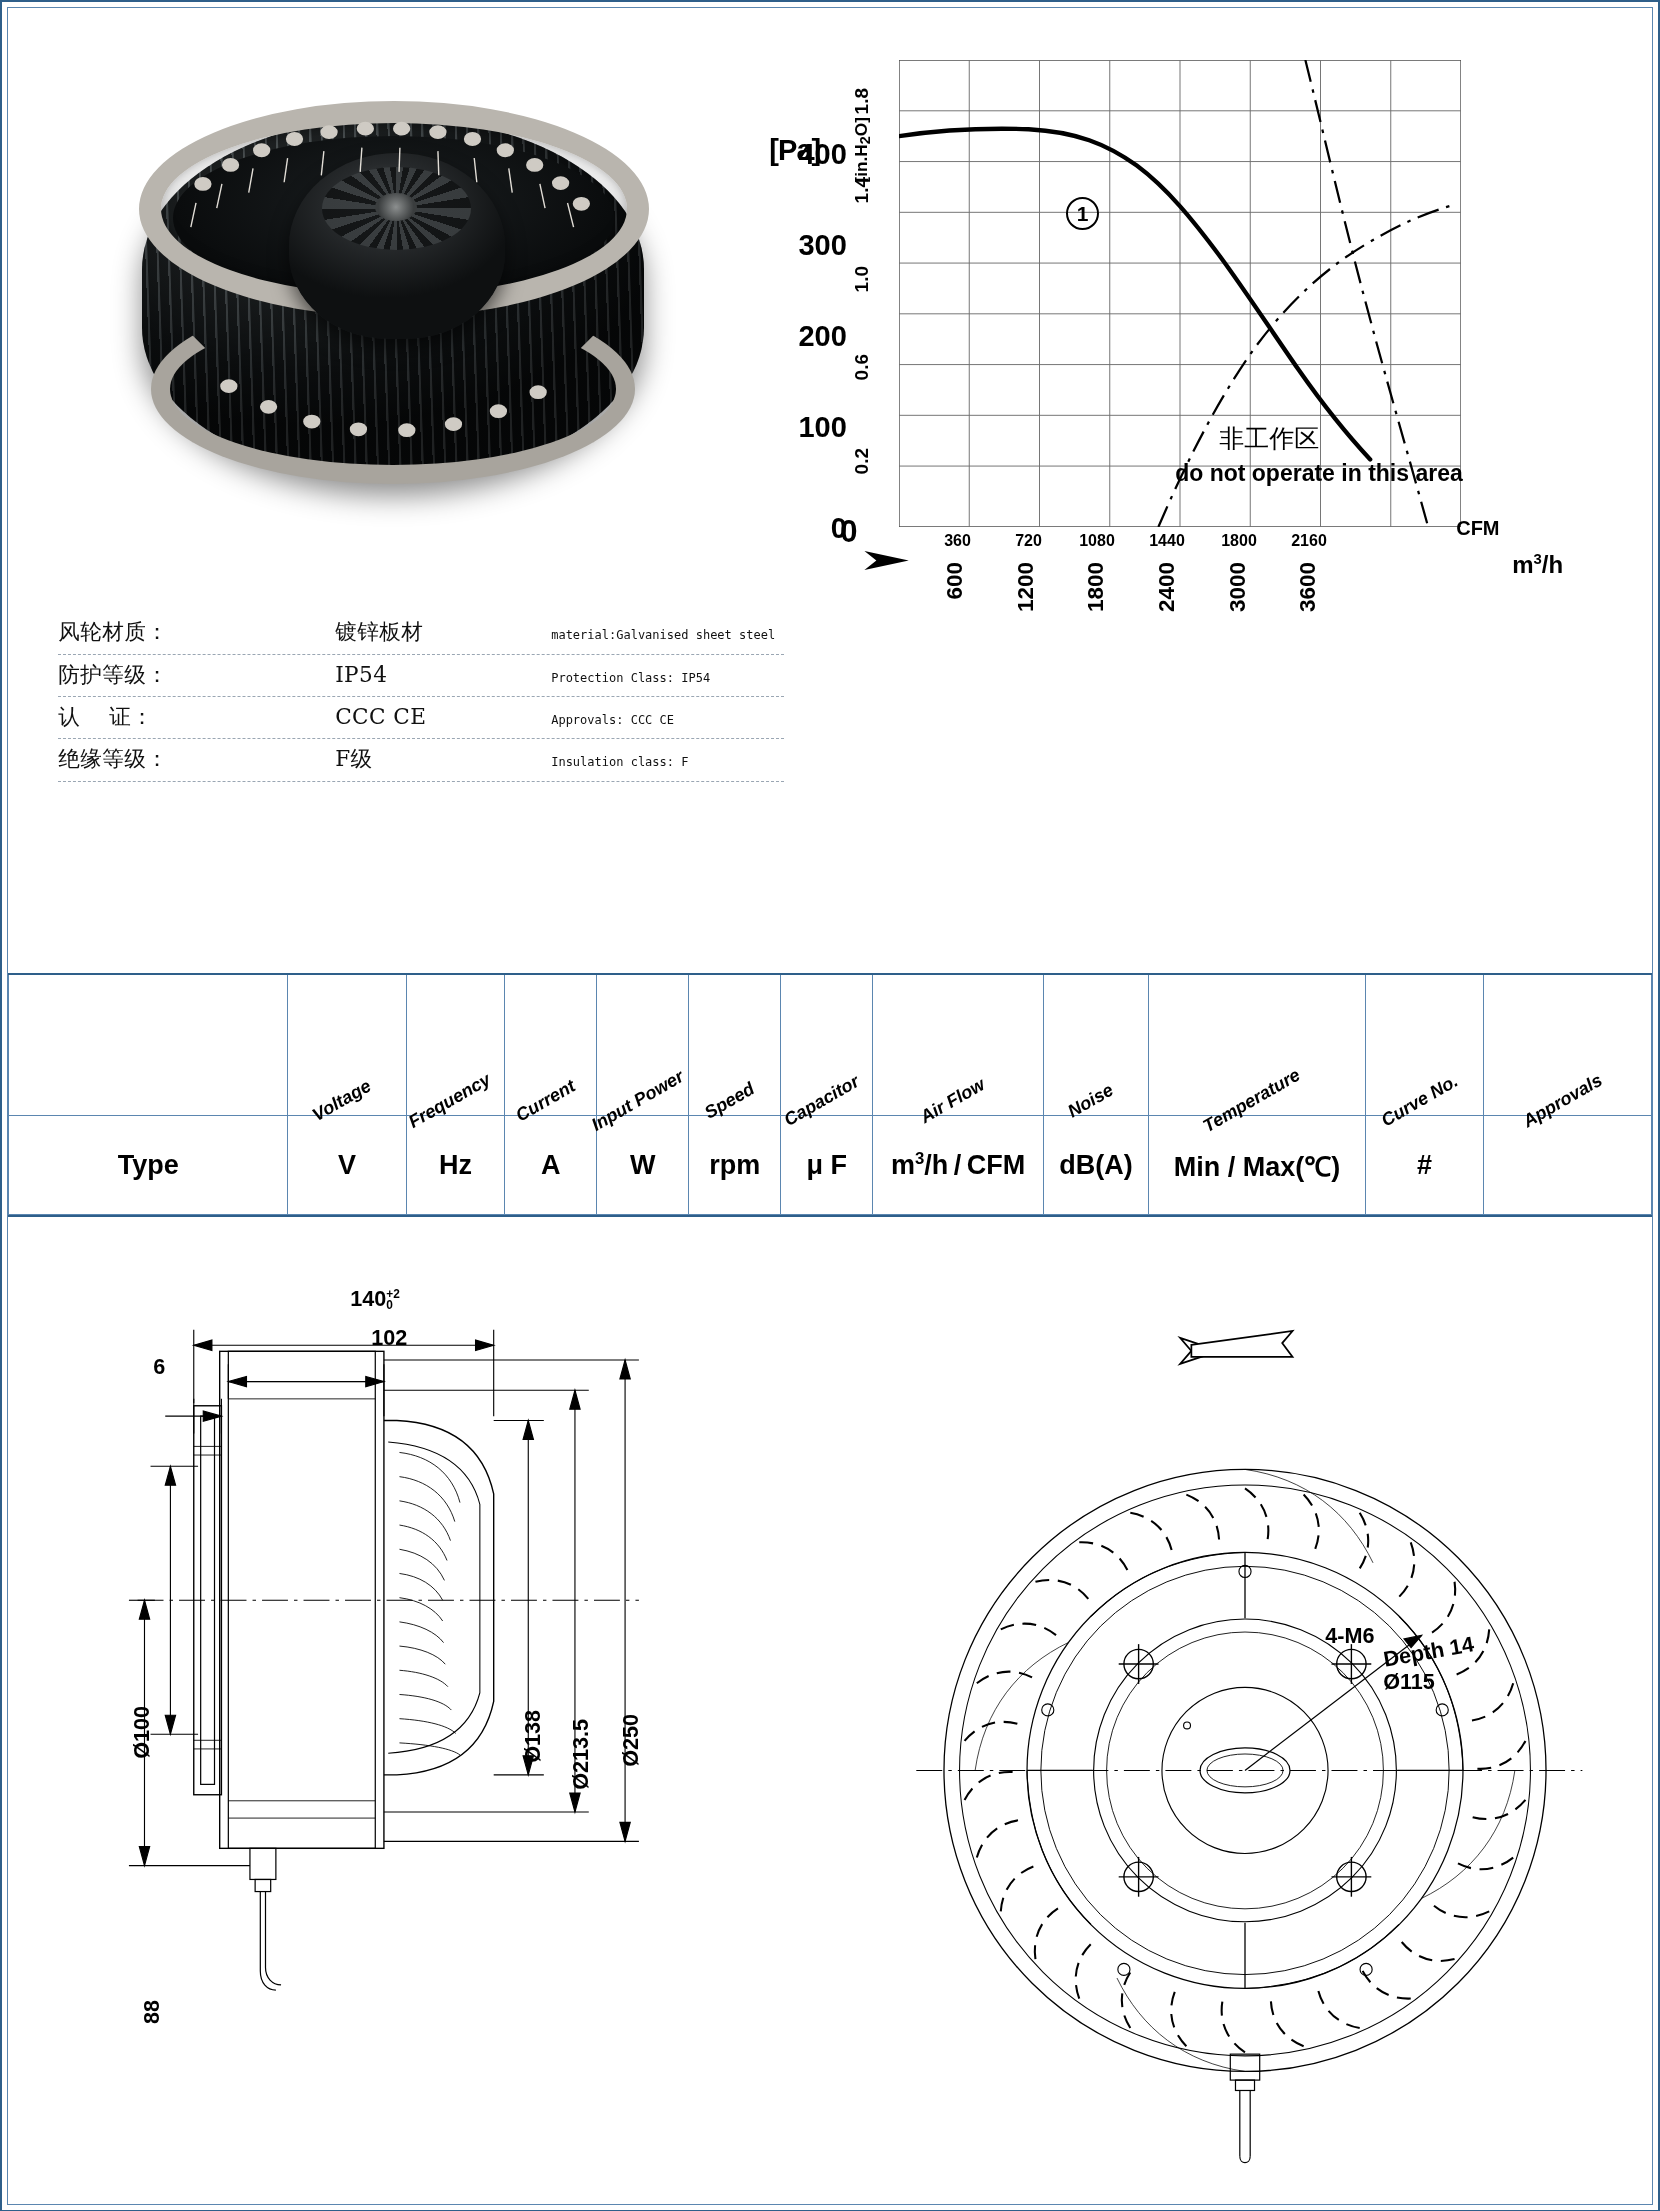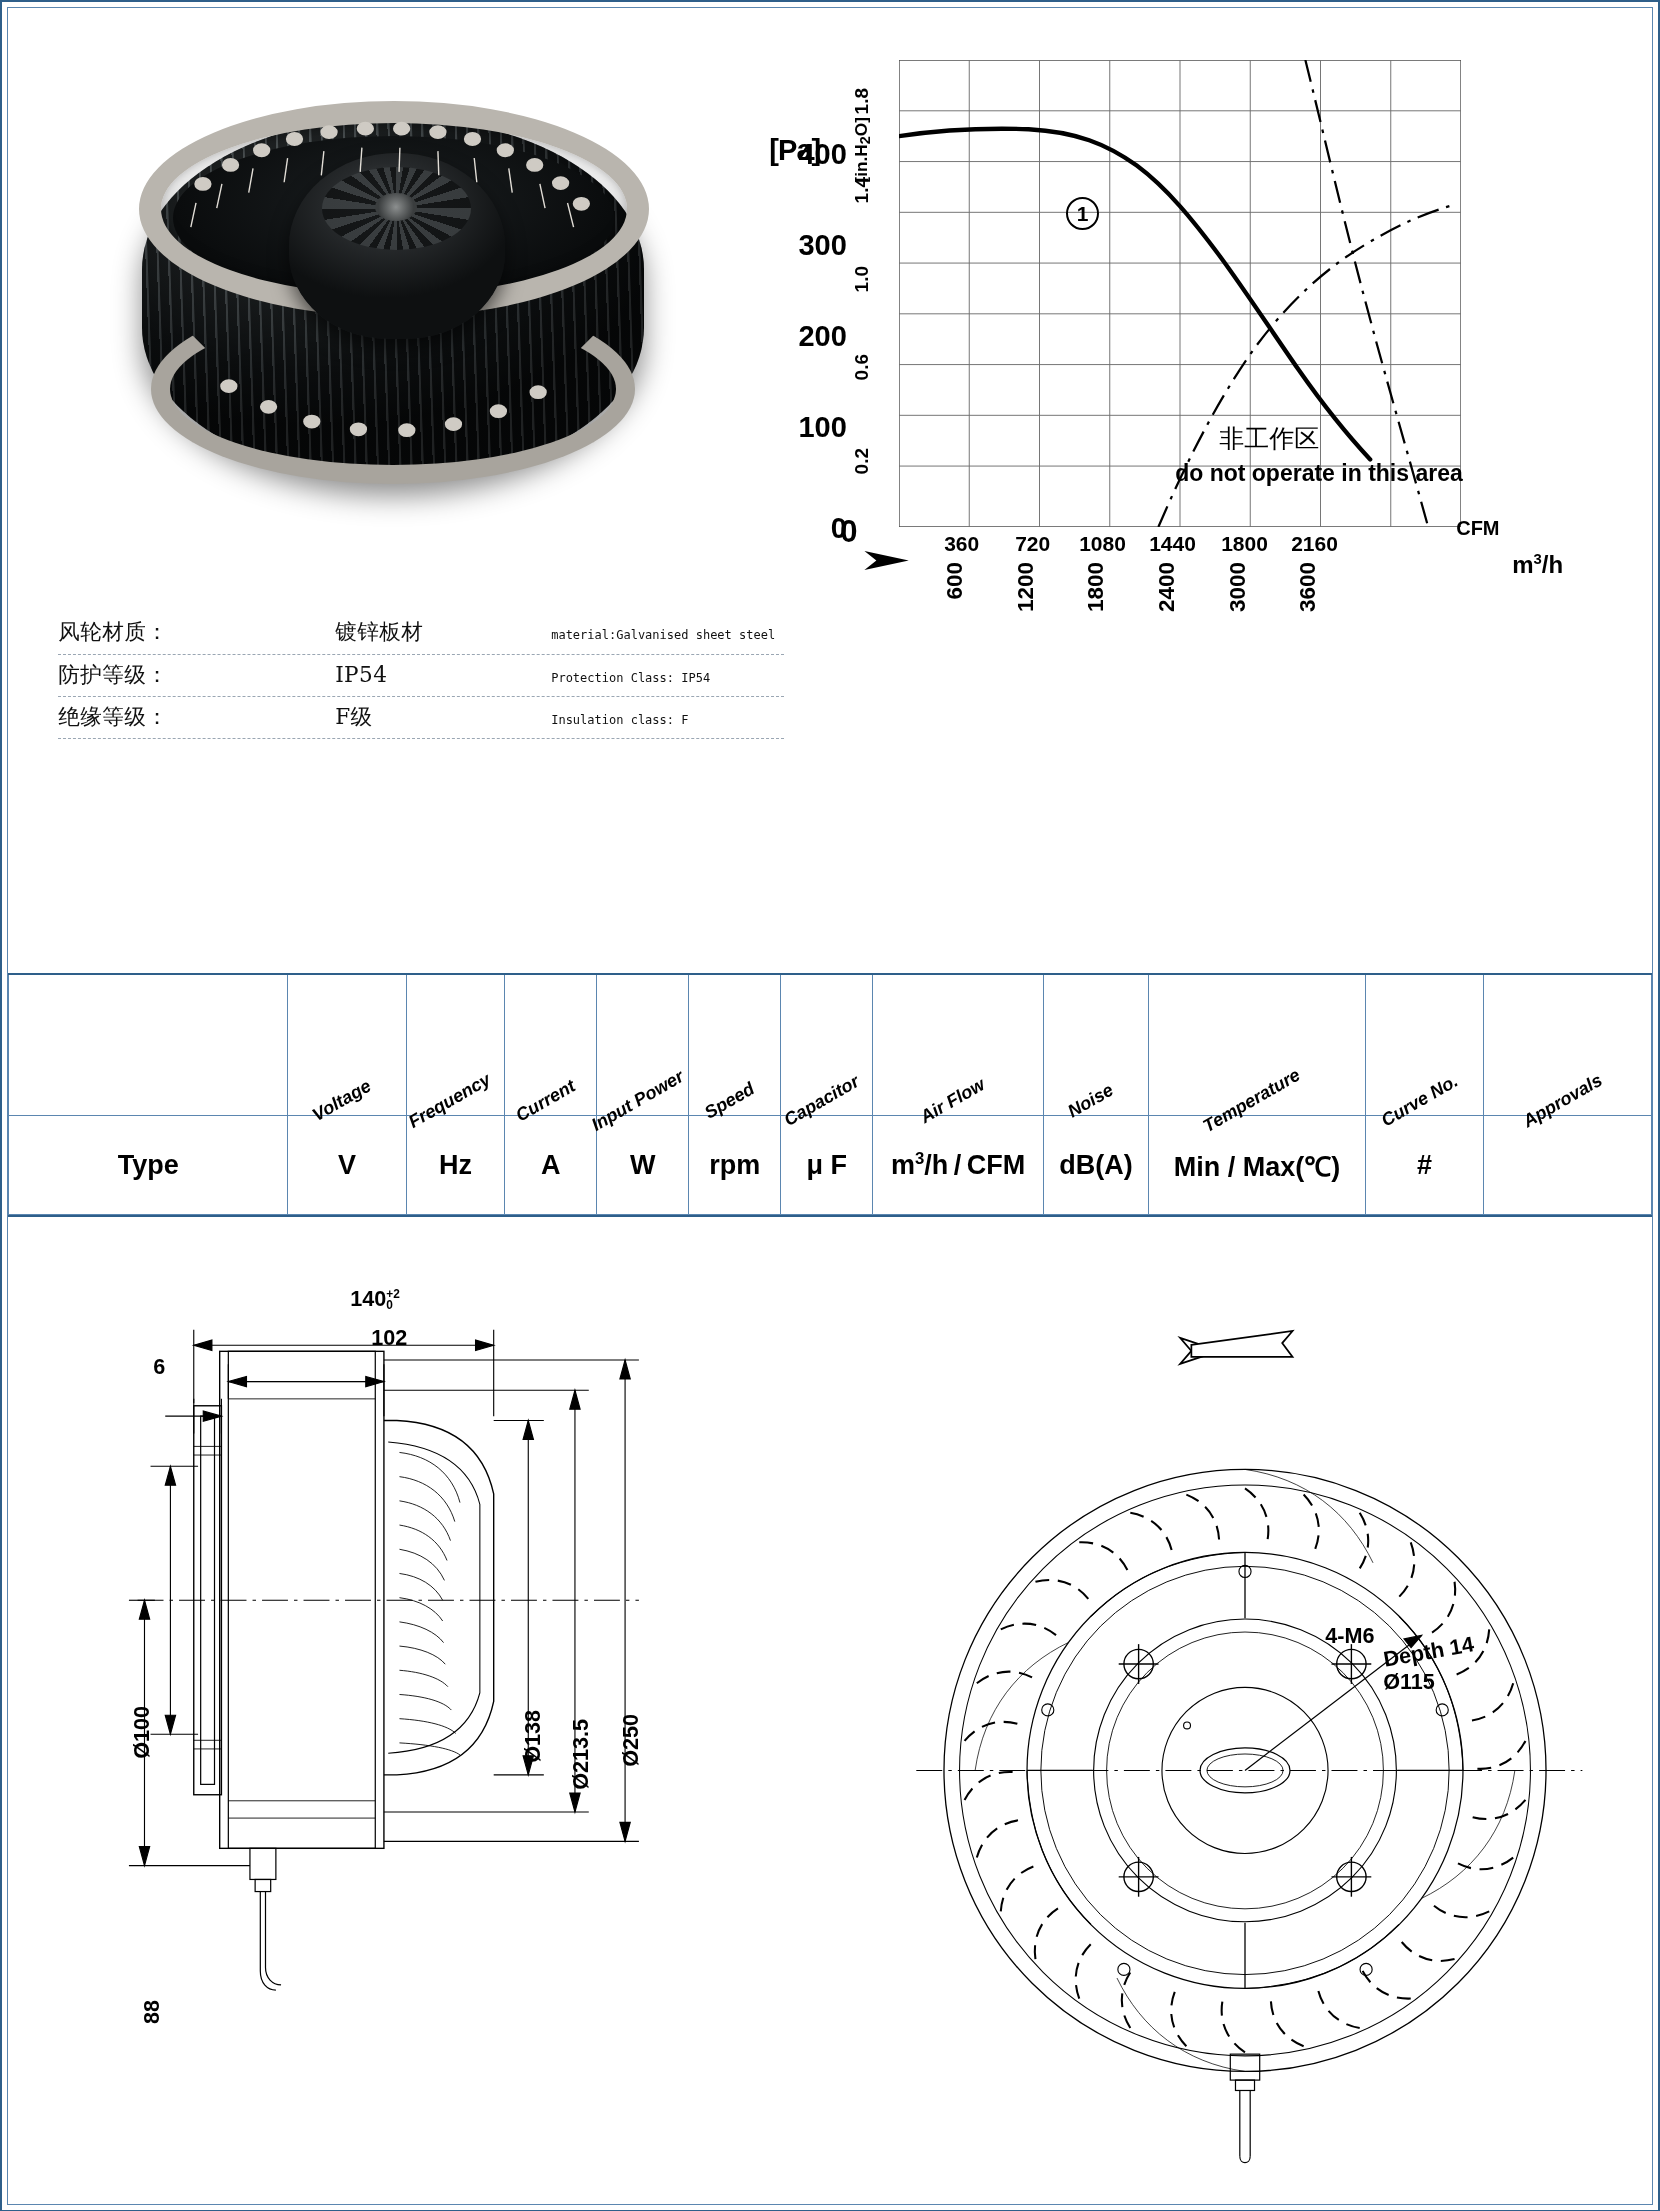--- a/index.html
+++ b/index.html
@@ -150,21 +150,21 @@
   }
   .arrow-up {
     position: absolute; left: 59px; top: 419px;
     width: 0; height: 0;
   }
   .grid-box {
     position: absolute; left: 130px; top: 17.3px;
     width: 562px; height: 467px;
   }
   .xlab-cfm {
-    position: absolute; font-size: 21px; font-weight: bold;
+    position: absolute; font-size: 16px; font-weight: bold;
     white-space: nowrap;
   }
   .xlab-m3 {
     position: absolute; font-size: 22.5px; font-weight: bold;
     writing-mode: vertical-rl; transform: rotate(180deg);
     white-space: nowrap;
   }
   .m3h-unit {
     position: absolute; left: 723px; top: 508px;
     font-size: 24px; font-weight: bold; margin-left: 20px;
@@ -315,20 +315,25 @@
         <span class="spec-cn">风轮材质：</span>
         <span class="spec-cn" style="width:216px">镀锌板材</span>
         <span class="spec-en">material:Galvanised sheet steel</span>
       </div>
       <div class="spec-row">
         <span class="spec-cn">防护等级：</span>
         <span class="spec-cn" style="width:216px">IP54</span>
         <span class="spec-en">Protection Class: IP54</span>
       </div>
       <div class="spec-row">
+        <span class="spec-cn">认    证：</span>
+        <span class="spec-cn" style="width:216px">CCC CE</span>
+        <span class="spec-en">Approvals: CCC  CE</span>
+      </div>
+      <div class="spec-row">
         <span class="spec-cn">绝缘等级：</span>
         <span class="spec-cn" style="width:216px">F级</span>
         <span class="spec-en">Insulation class: F</span>
       </div>
     </div>
 
     <div class="chart-area">
 
       <div class="pa-unit">[Pa]</div>
       <div class="inh2o-unit">[in.H<sub>2</sub>O]</div>

